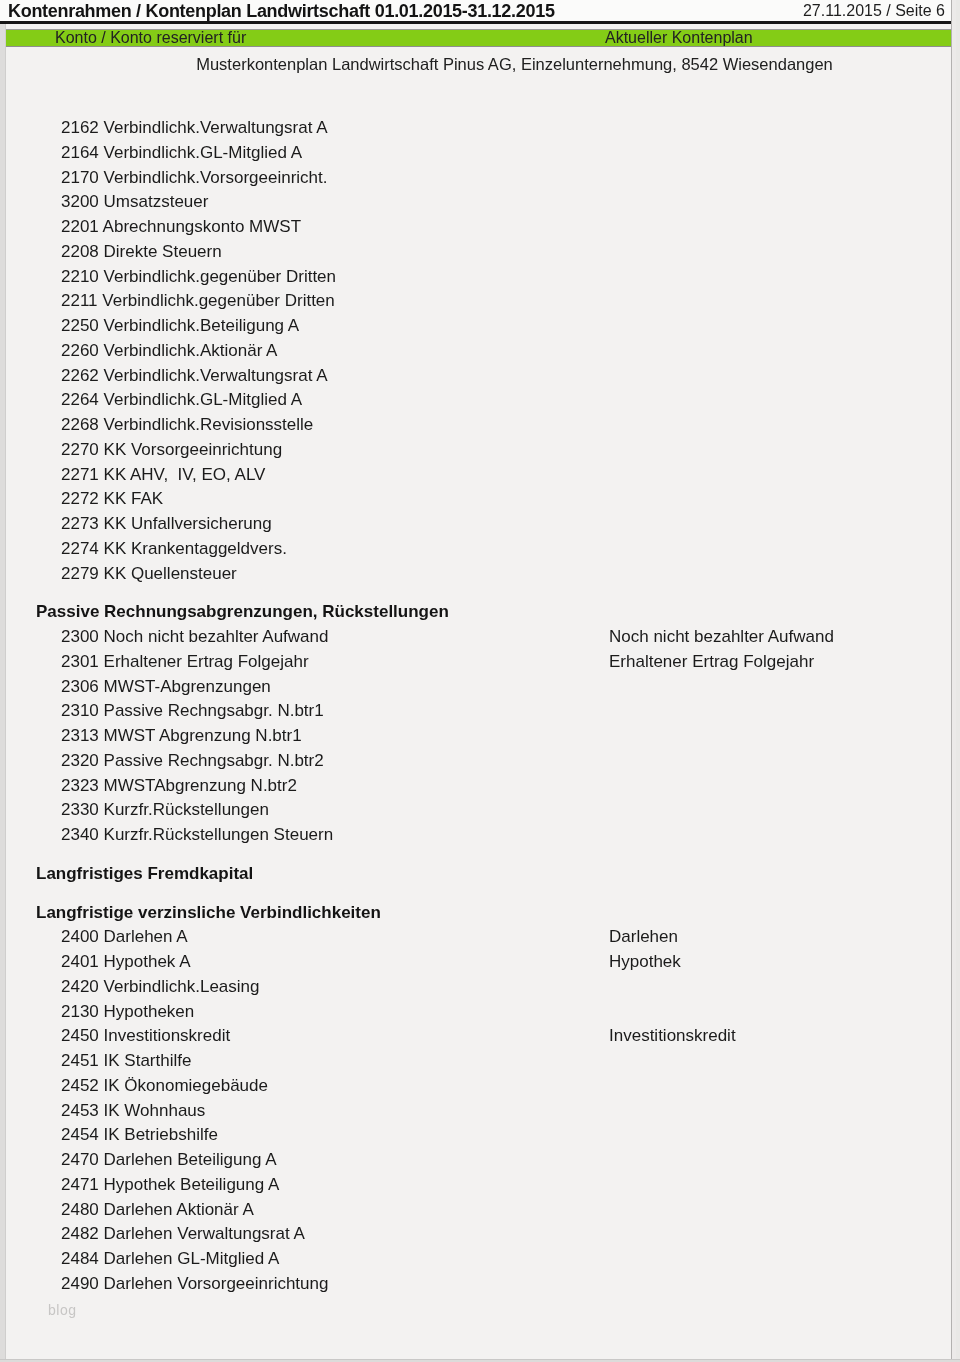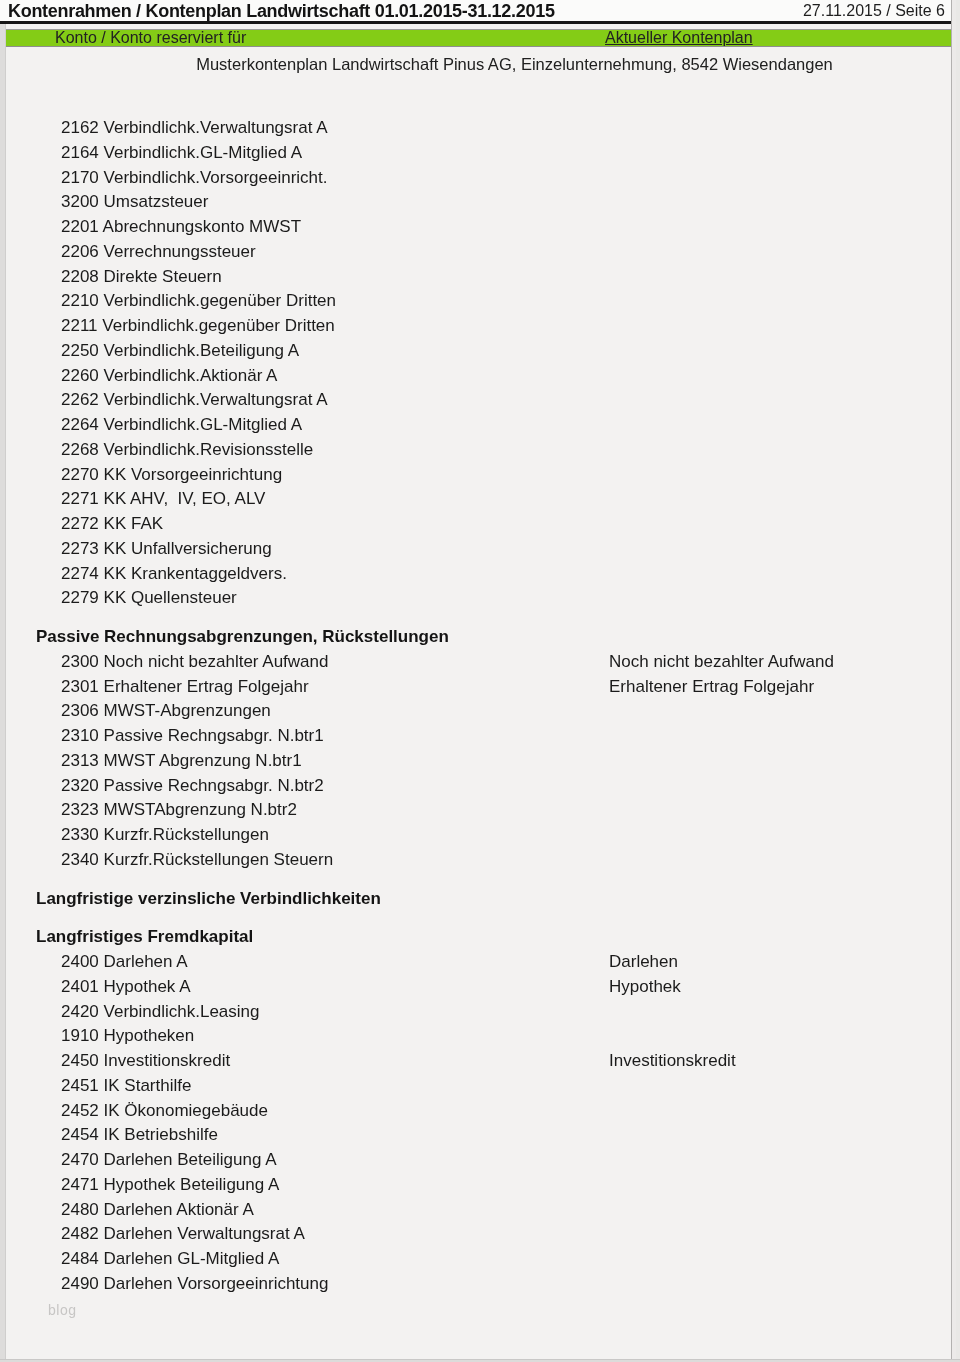--- a/index.html
+++ b/index.html
@@ -26,21 +26,21 @@
     position:absolute; right:10px; top:2px;
     font-size:16px; color:#1e1e1e; white-space:pre;
   }
   .rule-thick { position:absolute; top:21px; left:0; width:955px; height:3px; background:#161616; }
   .rule-thin-a { position:absolute; top:29px; left:0; width:955px; height:1px; background:#9b9b9b; }
   .colhead {
     position:absolute; top:30px; left:0; width:955px; height:16px;
     background:#84cc16; font-size:16px; color:#222;
   }
   .colhead .ch-left  { position:absolute; left:55px; top:-1px; white-space:pre; }
-  .colhead .ch-right { position:absolute; left:605px; top:-1px; white-space:pre;text-decoration:underline; }
+  .colhead .ch-right { position:absolute; left:605px; top:-1px; white-space:pre; }
   .rule-thin-b { position:absolute; top:46px; left:0; width:955px; height:1px; background:#8e8e8e; }
   .subtitle {
     position:absolute; top:55px; left:0; width:955px;
     text-align:center; font-size:16.5px; color:#202020; white-space:pre;padding-left:37px;
   }
   
   .content { position:absolute; top:116px; left:4px; width:955px; }
   .section-heading {
     margin:14px 0 0 32px;
     font-size:17px; font-weight:bold; line-height:24.75px;
@@ -90,21 +90,20 @@
   <div class="rule-thin-b"></div>
 
   <div class="subtitle">Musterkontenplan Landwirtschaft Pinus AG, Einzelunternehmung, 8542 Wiesendangen</div>
 
   <main class="content" id="sections">
       <div class="row"><span>2162 Verbindlichk.Verwaltungsrat A</span></div>
       <div class="row"><span>2164 Verbindlichk.GL-Mitglied A</span></div>
       <div class="row"><span>2170 Verbindlichk.Vorsorgeeinricht.</span></div>
       <div class="row"><span>3200 Umsatzsteuer</span></div>
       <div class="row"><span>2201 Abrechnungskonto MWST</span></div>
-      <div class="row"><span>2206 Verrechnungssteuer</span></div>
       <div class="row"><span>2208 Direkte Steuern</span></div>
       <div class="row"><span>2210 Verbindlichk.gegenüber Dritten</span></div>
       <div class="row"><span>2211 Verbindlichk.gegenüber Dritten</span></div>
       <div class="row"><span>2250 Verbindlichk.Beteiligung A</span></div>
       <div class="row"><span>2260 Verbindlichk.Aktionär A</span></div>
       <div class="row"><span>2262 Verbindlichk.Verwaltungsrat A</span></div>
       <div class="row"><span>2264 Verbindlichk.GL-Mitglied A</span></div>
       <div class="row"><span>2268 Verbindlichk.Revisionsstelle</span></div>
       <div class="row"><span>2270 KK Vorsorgeeinrichtung</span></div>
       <div class="row"><span>2271 KK AHV,  IV, EO, ALV</span></div>
@@ -115,29 +114,30 @@
       <div class="section-heading">Passive Rechnungsabgrenzungen, Rückstellungen</div>
       <div class="row"><span>2300 Noch nicht bezahlter Aufwand</span><span class="alt">Noch nicht bezahlter Aufwand</span></div>
       <div class="row"><span>2301 Erhaltener Ertrag Folgejahr</span><span class="alt">Erhaltener Ertrag Folgejahr</span></div>
       <div class="row"><span>2306 MWST-Abgrenzungen</span></div>
       <div class="row"><span>2310 Passive Rechngsabgr. N.btr1</span></div>
       <div class="row"><span>2313 MWST Abgrenzung N.btr1</span></div>
       <div class="row"><span>2320 Passive Rechngsabgr. N.btr2</span></div>
       <div class="row"><span>2323 MWSTAbgrenzung N.btr2</span></div>
       <div class="row"><span>2330 Kurzfr.Rückstellungen</span></div>
       <div class="row"><span>2340 Kurzfr.Rückstellungen Steuern</span></div>
+      <div class="section-heading">Langfristiges Fremdkapital</div>
       <div class="section-heading">Langfristige verzinsliche Verbindlichkeiten</div>
-      <div class="section-heading">Langfristiges Fremdkapital</div>
       <div class="row"><span>2400 Darlehen A</span><span class="alt">Darlehen</span></div>
       <div class="row"><span>2401 Hypothek A</span><span class="alt">Hypothek</span></div>
       <div class="row"><span>2420 Verbindlichk.Leasing</span></div>
-      <div class="row"><span>1910 Hypotheken</span></div>
+      <div class="row"><span>2130 Hypotheken</span></div>
       <div class="row"><span>2450 Investitionskredit</span><span class="alt">Investitionskredit</span></div>
       <div class="row"><span>2451 IK Starthilfe</span></div>
       <div class="row"><span>2452 IK Ökonomiegebäude</span></div>
+      <div class="row"><span>2453 IK Wohnhaus</span></div>
       <div class="row"><span>2454 IK Betriebshilfe</span></div>
       <div class="row"><span>2470 Darlehen Beteiligung A</span></div>
       <div class="row"><span>2471 Hypothek Beteiligung A</span></div>
       <div class="row"><span>2480 Darlehen Aktionär A</span></div>
       <div class="row"><span>2482 Darlehen Verwaltungsrat A</span></div>
       <div class="row"><span>2484 Darlehen GL-Mitglied A</span></div>
       <div class="row"><span>2490 Darlehen Vorsorgeeinrichtung</span></div>
     </main>
 
   <span class="watermark">blog</span>

